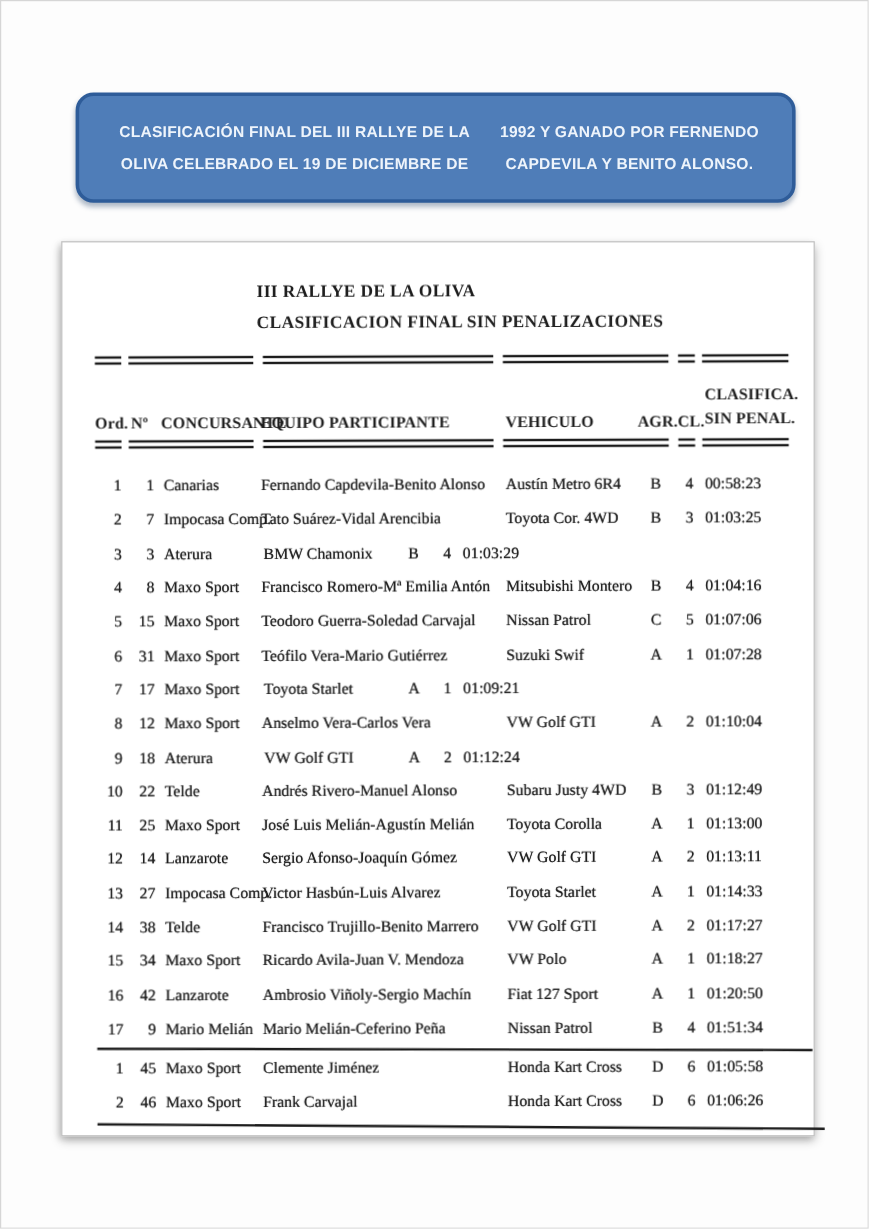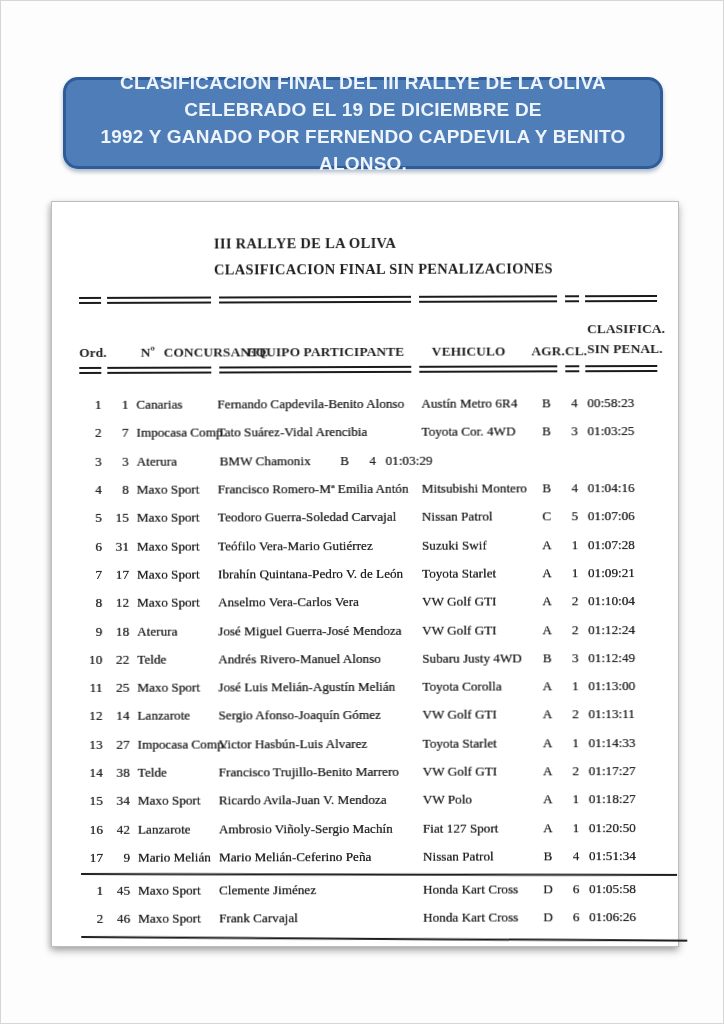--- a/index.html
+++ b/index.html
@@ -16,23 +16,23 @@
     position:relative;width:724px;height:1024px;background:var(--page-bg);
     border:1px solid #d6d6d6;overflow:hidden;
   }
   
   .banner{
     position:absolute;left:62px;top:76px;width:600px;height:92px;
     background:var(--banner-bg);
     border:3px solid var(--banner-border);
     border-radius:15px;
     box-shadow:0 3px 4px rgba(30,60,100,0.35);
-    display:flex;flex-direction:column;justify-content:center;align-items:center;
+    display:flex;flex-direction:row;justify-content:center;align-items:center;
     color:var(--banner-text);
-    font-size:19px;font-weight:bold;letter-spacing:.2px;line-height:27px;
+    font-size:13px;font-weight:bold;letter-spacing:.2px;line-height:27px;
     text-align:center;padding:0 18px;
   }
   
   .doc{
     position:absolute;left:50px;top:200px;width:628px;height:746px;
     background:#ffffff;border:1px solid #bdbdbd;
     box-shadow:0 4px 8px rgba(0,0,0,0.28), -2px 2px 5px rgba(0,0,0,0.12);
     font-family:Liberation Serif, serif;
   }
   .doc-inner{
@@ -66,21 +66,21 @@
   .cell{white-space:nowrap;overflow:visible;}
   .c-ord {width:28px;text-align:right;padding-right:6px;}
   .c-num {width:24px;text-align:right;padding-right:3px;}
   .c-con {width:84px;text-align:left;padding-left:5px;}
   .c-eq  {width:202px;text-align:left;padding-left:2px;}
   .c-veh {width:114px;text-align:left;padding-left:4px;}
   .c-agr {width:30px;text-align:center;}
   .c-cl  {width:26px;text-align:center;}
   .c-time{width:72px;padding-right:3px;}
   .thead .h-ord{width:28px;text-align:left;}
-  .thead .h-num{width:24px;padding-left:2px;margin-left:32px;}
+  .thead .h-num{width:24px;padding-left:2px;}
   .thead .h-con{width:84px;padding-left:3px;}
   .thead .h-eq{width:202px;padding-left:2px;}
   .thead .h-veh{width:114px;padding-left:4px;}
   .thead .h-agrcl{width:56px;text-align:center;padding-left:0;}
   .thead .h-clasifica{width:72px;text-align:left;line-height:20px;}
   .tbody{margin-top:16px;}
   .trow{
     display:flex;width:580px;height:28.3px;align-items:center;
     font-size:13.2px;font-weight:normal;
     text-shadow:0 0 0.6px rgba(0,0,0,0.75);
@@ -199,41 +199,39 @@
             <div class="cell c-eq">Teófilo Vera-Mario Gutiérrez</div>
             <div class="cell c-veh">Suzuki Swif</div>
             <div class="cell c-agr">A</div>
             <div class="cell c-cl">1</div>
             <div class="cell c-time">01:07:28</div>
           </div>
           <div class="trow">
             <div class="cell c-ord">7</div>
             <div class="cell c-num">17</div>
             <div class="cell c-con">Maxo Sport</div>
-            <div class="cell c-eq">Ibrahín Quintana-Pedro V. de León</div>
             <div class="cell c-veh">Toyota Starlet</div>
             <div class="cell c-agr">A</div>
             <div class="cell c-cl">1</div>
             <div class="cell c-time">01:09:21</div>
           </div>
           <div class="trow">
             <div class="cell c-ord">8</div>
             <div class="cell c-num">12</div>
             <div class="cell c-con">Maxo Sport</div>
             <div class="cell c-eq">Anselmo Vera-Carlos Vera</div>
             <div class="cell c-veh">VW Golf GTI</div>
             <div class="cell c-agr">A</div>
             <div class="cell c-cl">2</div>
             <div class="cell c-time">01:10:04</div>
           </div>
           <div class="trow">
             <div class="cell c-ord">9</div>
             <div class="cell c-num">18</div>
             <div class="cell c-con">Aterura</div>
-            <div class="cell c-eq">José Miguel Guerra-José Mendoza</div>
             <div class="cell c-veh">VW Golf GTI</div>
             <div class="cell c-agr">A</div>
             <div class="cell c-cl">2</div>
             <div class="cell c-time">01:12:24</div>
           </div>
           <div class="trow">
             <div class="cell c-ord">10</div>
             <div class="cell c-num">22</div>
             <div class="cell c-con">Telde</div>
             <div class="cell c-eq">Andrés Rivero-Manuel Alonso</div>

